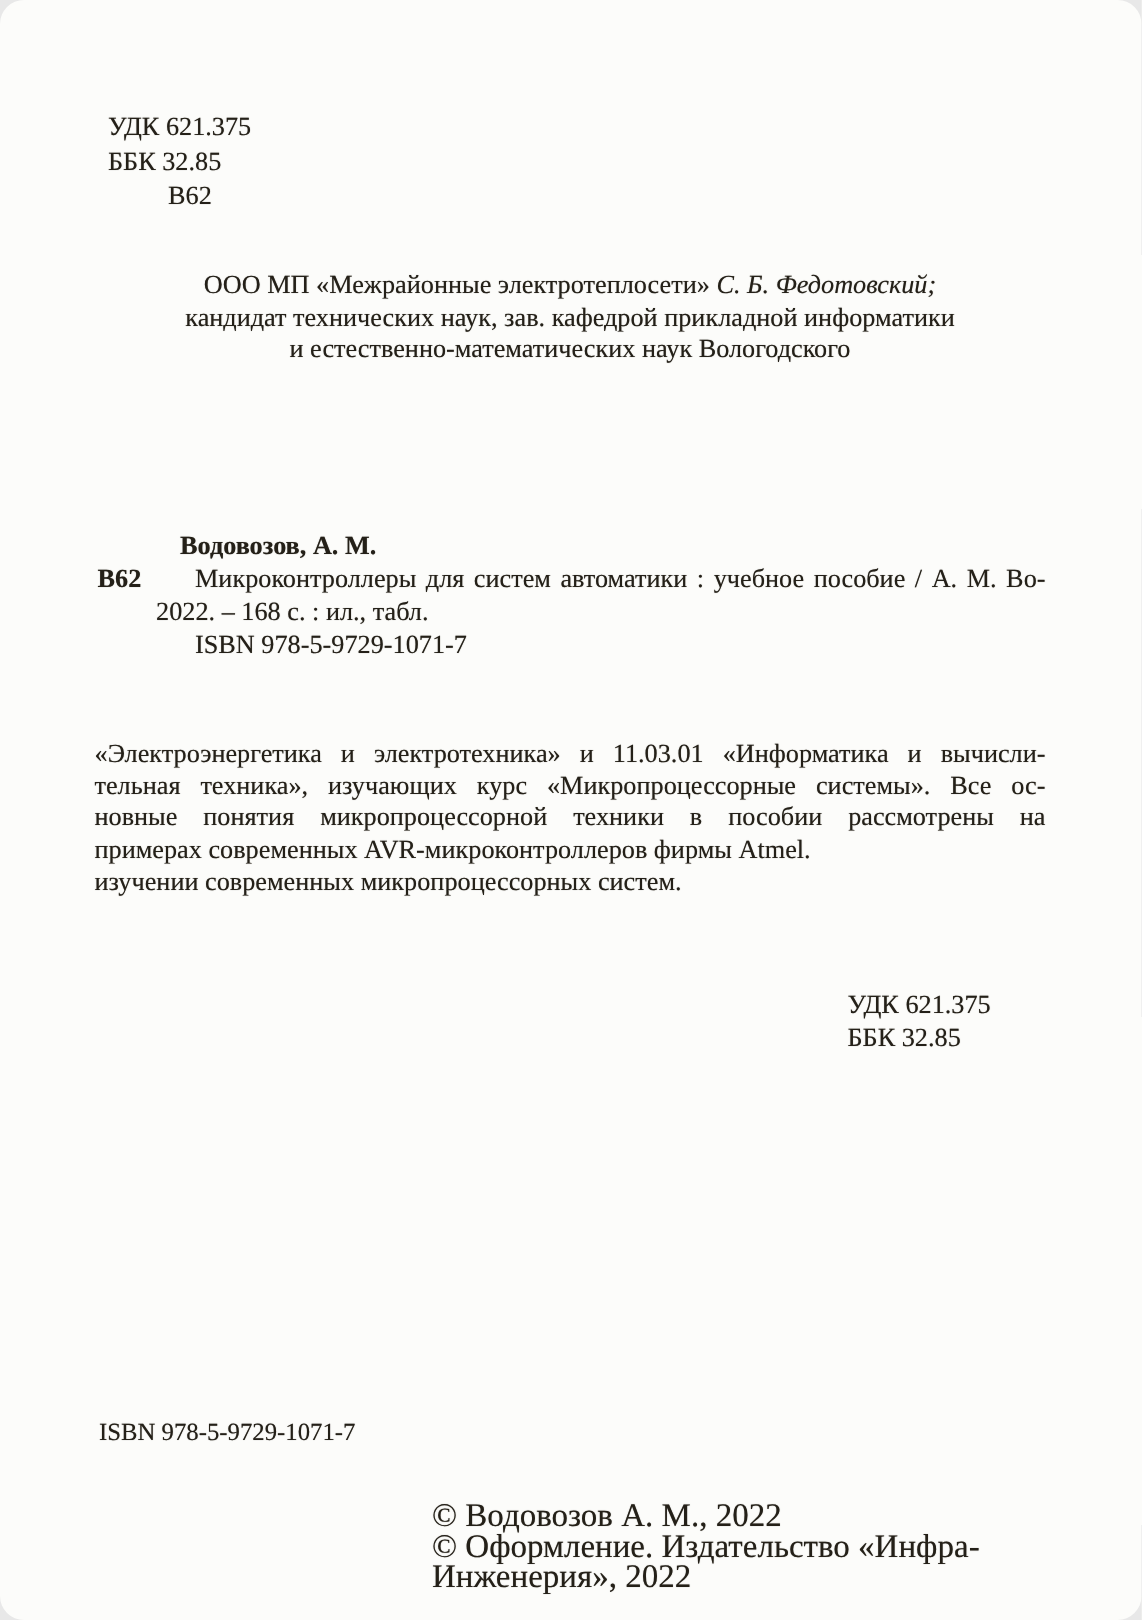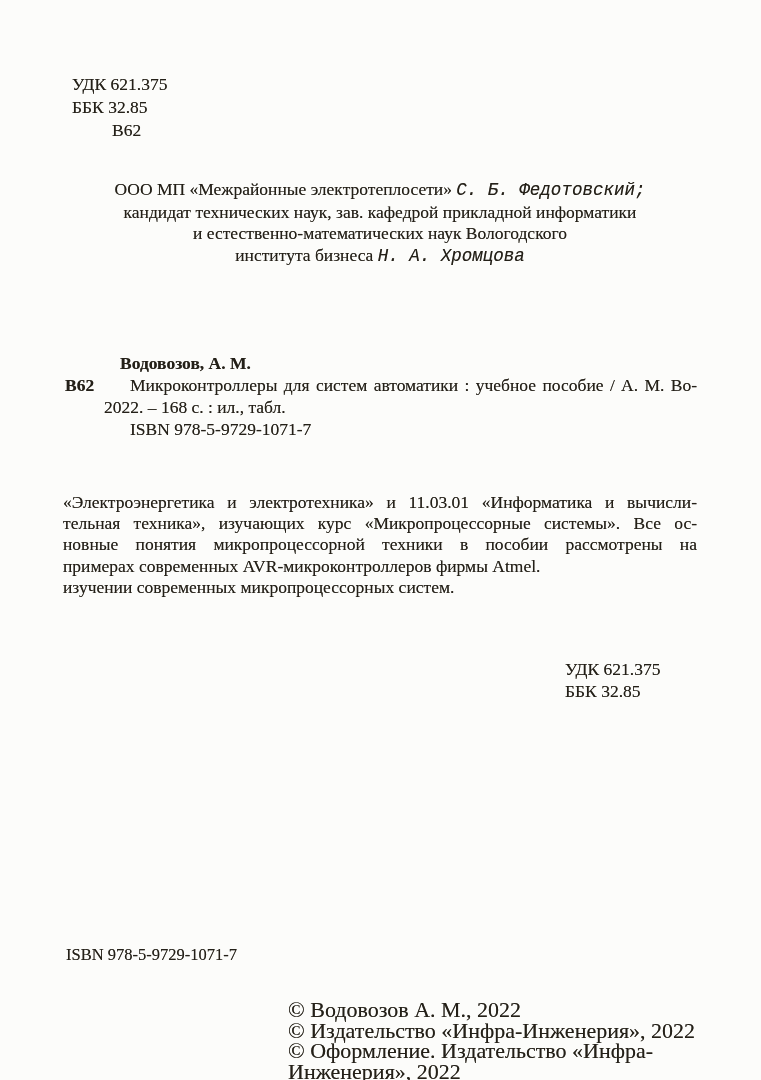--- a/index.html
+++ b/index.html
@@ -7,20 +7,21 @@
     position: relative;
     width: 761px;
     height: 1080px;
     margin: 0 auto;
     background: #fcfcfa;
     overflow: hidden;
     font-family: "Liberation Serif", "DejaVu Serif", serif;
     color: #242018;
     font-size: 17.5px;
     text-shadow: 0 0 0.6px rgba(40, 34, 26, 0.55);
+    border-radius: 16px;
   }
   .abs { position: absolute; }
 
   
   .top-codes { left: 72px; top: 73px; line-height: 23px; }
   .top-codes .sign { padding-left: 40px; }
 
   
   .reviewers { left: 63px; top: 179px; width: 634px; text-align: center; line-height: 21.5px; }
 
@@ -39,38 +40,37 @@
   .ind-26 { text-indent: 26px; }
   .ind-53 { text-indent: 53px; }
 
   
   .mid-codes { left: 565px; top: 659px; line-height: 21.5px; }
 
   
   .footer-isbn { left: 66px; top: 945px; font-size: 16.5px; line-height: 20.6px; }
   .copyrights { left: 288px; top: 1000px; font-size: 22px; line-height: 20.6px; }
 
-  .it { font-style: italic; font-family: Liberation Mono, monospace; }
+  .it { font-style: italic; }
 </style>
 </head>
 <body>
 
 <div class="page">
 
   <div class="abs top-codes">
     <div>УДК 621.375</div>
     <div>ББК 32.85</div>
     <div class="sign">В62</div>
   </div>
 
   <div class="abs reviewers">
     <div><span>ООО МП «Межрайонные электротеплосети» </span><span class="it">С. Б. Федотовский;</span></div>
     <div>кандидат технических наук, зав. кафедрой прикладной информатики</div>
     <div>и естественно-математических наук Вологодского</div>
-    <div><span>института бизнеса </span><span class="it">Н. А. Хромцова</span></div>
   </div>
 
   <div class="abs book">
     <div class="author">Водовозов, А. М.</div>
     <div class="bib">
       <span class="code">В62</span>
       <div class="just ind-26">Микроконтроллеры для систем автоматики : учебное пособие / А. М. Во-</div>
       <div>2022. – 168 с. : ил., табл.</div>
     </div>
     <div class="isbn">ISBN 978-5-9729-1071-7</div>
@@ -85,17 +85,16 @@
   </div>
 
   <div class="abs mid-codes">
     <div>УДК 621.375</div>
     <div>ББК 32.85</div>
   </div>
 
   <div class="abs footer-isbn">ISBN 978-5-9729-1071-7</div>
   <div class="abs copyrights">
     <div>© Водовозов А. М., 2022</div>
-    <div>© Издательство «Инфра-Инженерия», 2022</div>
     <div>© Оформление. Издательство «Инфра-Инженерия», 2022</div>
   </div>
 
 </div>
 
 </body></html>

